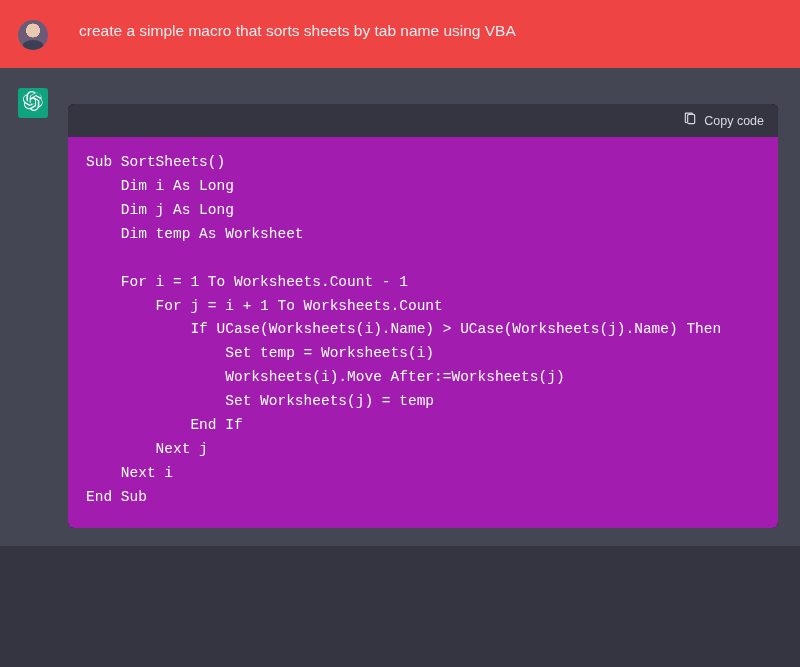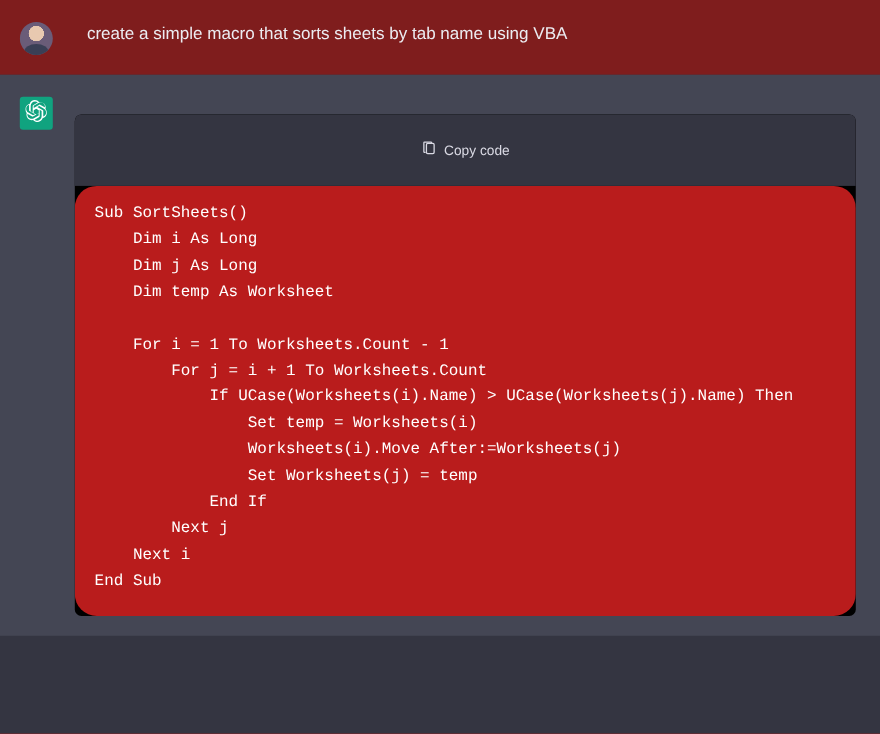--- a/index.html
+++ b/index.html
@@ -11,21 +11,21 @@
     height: 667px;
     overflow: hidden;
   }
   .row {
     display: flex;
     align-items: flex-start;
     padding: 18px 22px 18px 18px;
     gap: 20px;
   }
   .row.user {
-    background: #7f1d1d;
+    background: #ef4444;
     gap: 31px;
   }
   .row.assistant {
     background: #444654;
   }
   .avatar {
     width: 30px;
     height: 30px;
     border-radius: 3px;
     flex: 0 0 30px;
@@ -64,23 +64,23 @@
   .row.user .msg-text { color: #ececf1; }
   .codeblock {
     margin-top: 18px;
     border-radius: 6px;
     overflow: hidden;
     background: #000;
   }
   .codebar {
     background: #343541;
     display: flex;
-    justify-content: center;
+    justify-content: flex-end;
     align-items: center;
-    padding: 24px 14px;
+    padding: 8px 14px;
     gap: 8px;
     color: #d9d9e3;
     font-size: 12.5px;
   }
   .copybtn {
     display: flex;
     align-items: center;
     gap: 7px;
     background: transparent;
     border: none;
@@ -91,22 +91,21 @@
   }
   .copybtn svg { width: 14px; height: 14px; }
   pre.code {
     padding: 14px 18px 18px 18px;
     font-family: "SFMono-Regular", Menlo, Consolas, "Courier New", monospace;
     font-size: 14.5px;
     line-height: 1.65;
     color: #fff;
     white-space: pre;
     overflow-x: auto;
-    background: #b91c1c;
-    border-radius: 20px;
+    background: #a21caf;
   }
 </style>
 </head>
 <body>
 
 <div class="row user">
   <div class="avatar user-av"></div>
   <div class="content">
     <div class="msg-text">create a simple macro that sorts sheets by tab name using VBA</div>
   </div>

